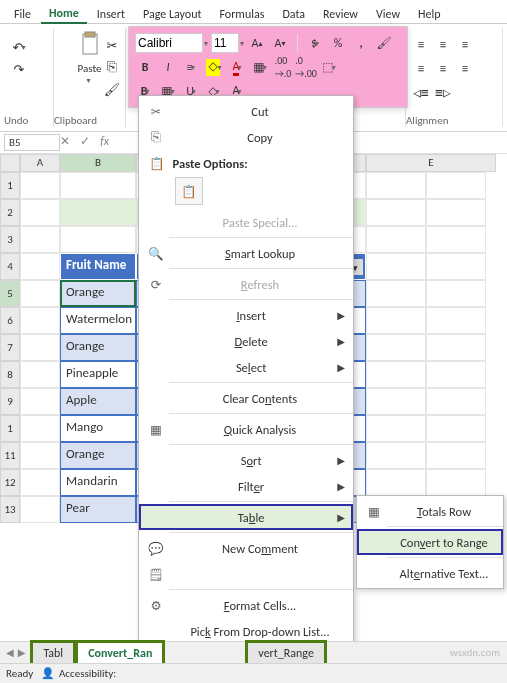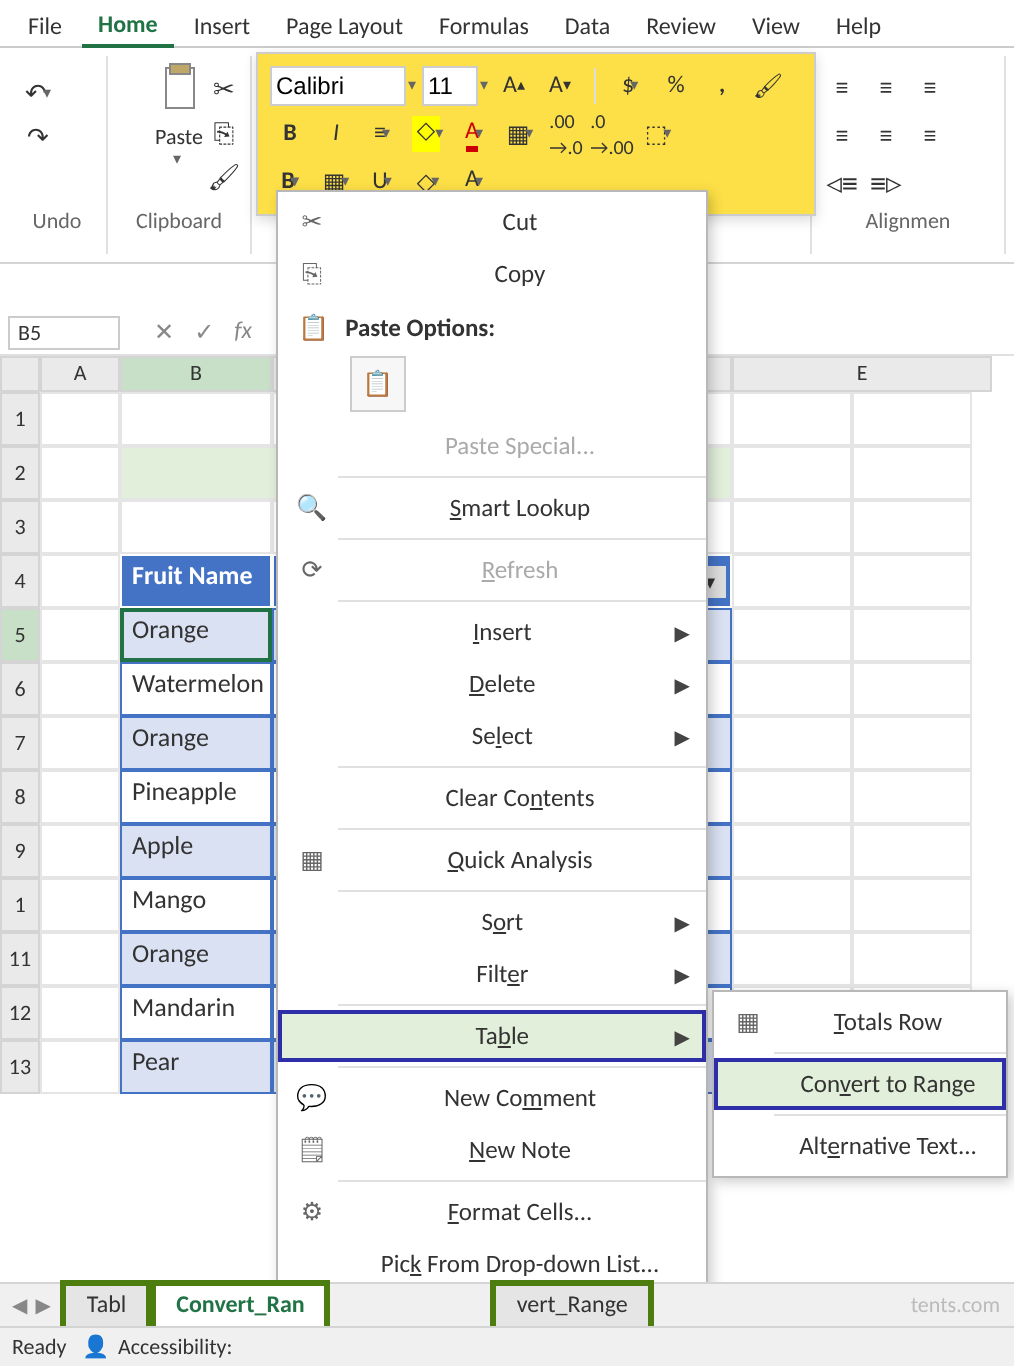--- a/index.html
+++ b/index.html
@@ -4,35 +4,35 @@
 <style>
 * { box-sizing: border-box; margin: 0; padding: 0; }
 body { font-family: "Segoe UI", Calibri, Arial, sans-serif; font-size: 12px; background: #fff; width: 507px; height: 683px; overflow: hidden; position: relative; color: #333; }
 
 .menubar { display: flex; padding: 4px 6px 0; border-bottom: 1px solid #ccc; height: 24px; align-items: center; gap: 2px; }
 .menu-tab { padding: 2px 8px; cursor: default; font-size: 12px; }
 .menu-tab.active { color: #217346; border-bottom: 2px solid #217346; font-weight: 600; }
 
 .ribbon { display: flex; padding: 4px; background: #fff; border-bottom: 1px solid #d4d4d4; height: 108px; overflow: hidden; }
 .rib-group { display: flex; flex-direction: column; padding: 2px 6px; border-right: 1px solid #e0e0e0; position: relative; }
-.rib-group-label { position: absolute; bottom: 10px; left: 0; right: 0; text-align: center; font-size: 11px; color: #666; }
+.rib-group-label { position: absolute; bottom: 0; left: 0; right: 0; text-align: left; font-size: 11px; color: #666; }
 .rib-btn-col { display: flex; flex-direction: column; align-items: center; gap: 0; font-size: 11px; }
 .rib-btn-col svg { width: 32px; height: 32px; }
 .mini-row { display: flex; gap: 4px; align-items: center; padding: 1px 0; }
 .mini-sel { font-size: 12px; border: 1px solid #ccc; padding: 1px 2px; }
 .mini-btn { width: 18px; height: 18px; display: inline-flex; align-items: center; justify-content: center; font-size: 13px; }
 .dd { font-size: 8px; margin-left: -2px; color: #666; }
 
-.float-toolbar { position: absolute; top: 26px; left: 128px; background: #fde047; border: 1px solid #ccc; box-shadow: 0 2px 6px rgba(0,0,0,0.15); padding: 4px 6px; width: 280px; }
+.float-toolbar { position: absolute; top: 26px; left: 128px; background: #f9a8d4; border: 1px solid #ccc; box-shadow: 0 2px 6px rgba(0,0,0,0.15); padding: 4px 6px; width: 280px; }
 .ft-row { display: flex; align-items: center; gap: 3px; padding: 2px 0; }
 .ft-row .mini-sel { height: 20px; }
 .ft-row .sep { width: 1px; height: 18px; background: #ddd; margin: 0 4px; }
 .icon-sq { width: 20px; height: 20px; display: inline-flex; align-items: center; justify-content: center; position: relative; }
 
-.namebox { display: flex; align-items: center; padding: 2px 4px; border-bottom: 1px solid #e0e0e0; height: 22px; gap: 17px; margin-top: 24px; }
+.namebox { display: flex; align-items: flex-start; padding: 2px 4px; border-bottom: 1px solid #e0e0e0; height: 22px; gap: 0; }
 .nb-cell { border: 1px solid #ccc; padding: 1px 18px 1px 4px; font-size: 11px; width: 56px; }
 .nb-fx { display: flex; gap: 10px; color: #888; }
 
 .grid-area { position: relative; }
 .colheads { display: flex; position: absolute; top: 0; left: 0; right: 0; height: 18px; }
 .rowheads { position: absolute; top: 18px; left: 0; width: 20px; }
 .ch, .rh { background: #eaeaea; border: 1px solid #d4d4d4; font-size: 11px; text-align: center; }
 .ch { height: 18px; line-height: 16px; }
 .rh { height: 27px; line-height: 25px; width: 20px; }
 .ch.sel, .rh.sel { background: #c8e0c8; }
@@ -366,21 +366,20 @@
       <span class="ci-lbl">Ta<u>b</u>le</span>
       <span class="ci-arr">▶</span>
     </div>
   <div class="ctx-sep"></div>
   <div class="ctx-item">
       <span class="ci-ico">💬</span>
       <span class="ci-lbl">New Co<u>m</u>ment</span>
     </div>
   <div class="ctx-item">
       <span class="ci-ico">🗒</span>
-      <span class="ci-lbl"><u>N</u>ew Note</span>
     </div>
   <div class="ctx-sep"></div>
   <div class="ctx-item">
       <span class="ci-ico">⚙</span>
       <span class="ci-lbl"><u>F</u>ormat Cells...</span>
     </div>
   <div class="ctx-item">
       <span class="ci-ico"></span>
       <span class="ci-lbl">Pic<u>k</u> From Drop-down List...</span>
     </div>
@@ -420,13 +419,13 @@
 </div>
 
 <div class="statusbar">
   <span>Ready</span>
   <span class="acc-ico">
       <span>👤</span>
       <span>Accessibility:</span>
     </span>
 </div>
 
-<span class="watermark">tents.com</span>
+<span class="watermark">wsxdn.com</span>
 
 </body></html>

